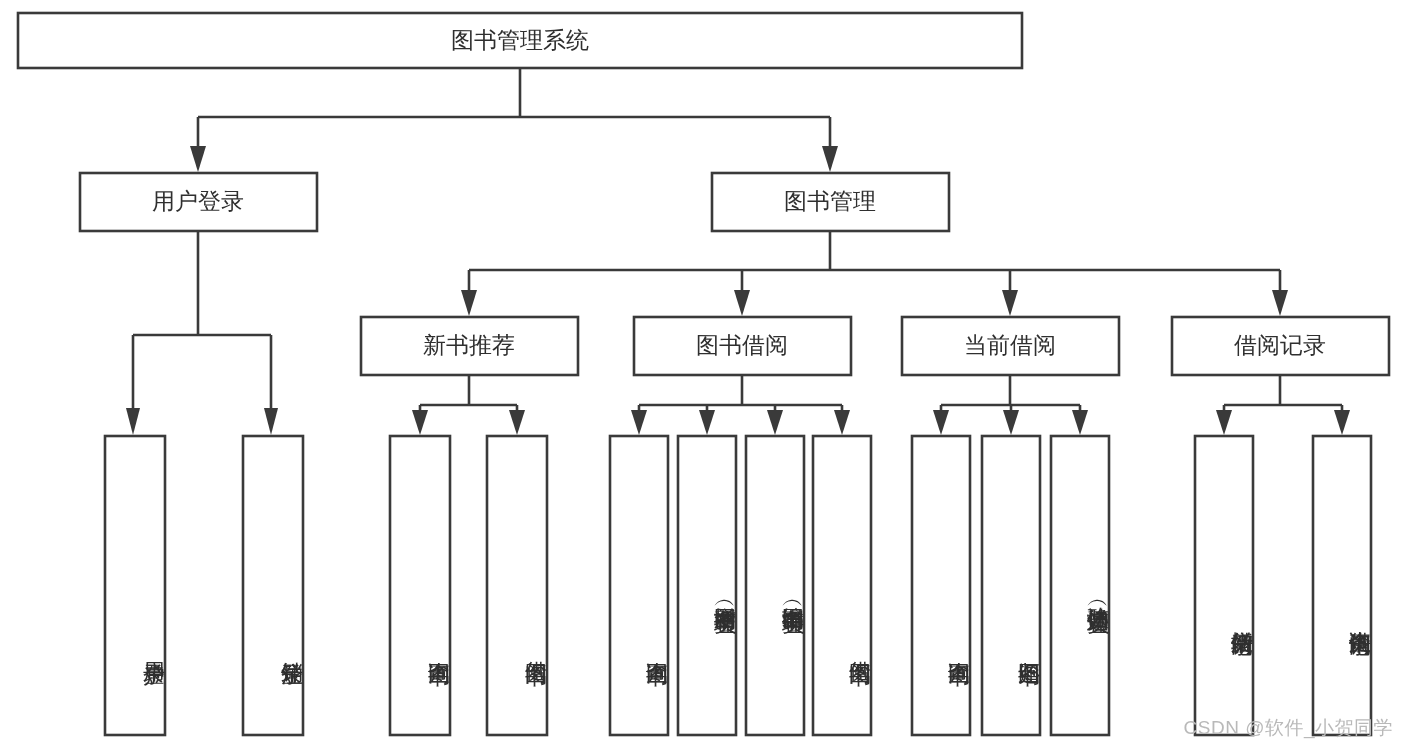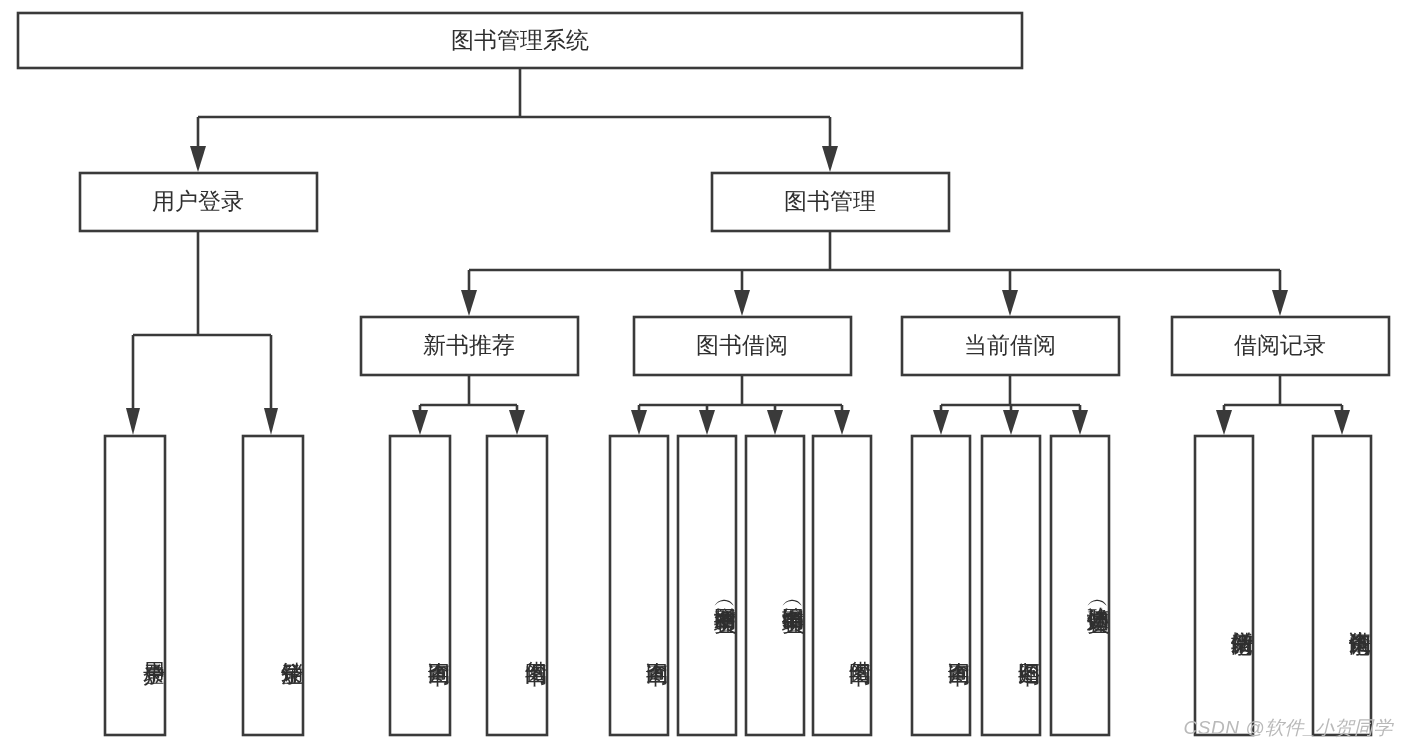--- a/index.html
+++ b/index.html
@@ -65,21 +65,20 @@
   }
   .watermark {
     position: absolute;
     right: 12px;
     bottom: 6px;
     color: #b9b9b9;
     font-size: 19px;
     font-family: "Liberation Sans", "DejaVu Sans", sans-serif;
     letter-spacing: 0.5px;
     white-space: nowrap;
-    font-style: italic;
   }
 </style>
 </head>
 <body>
 
 <div id="diagram-root">
 
   <svg class="diagram-canvas" viewBox="0 0 1405 747">
 
     <g>

